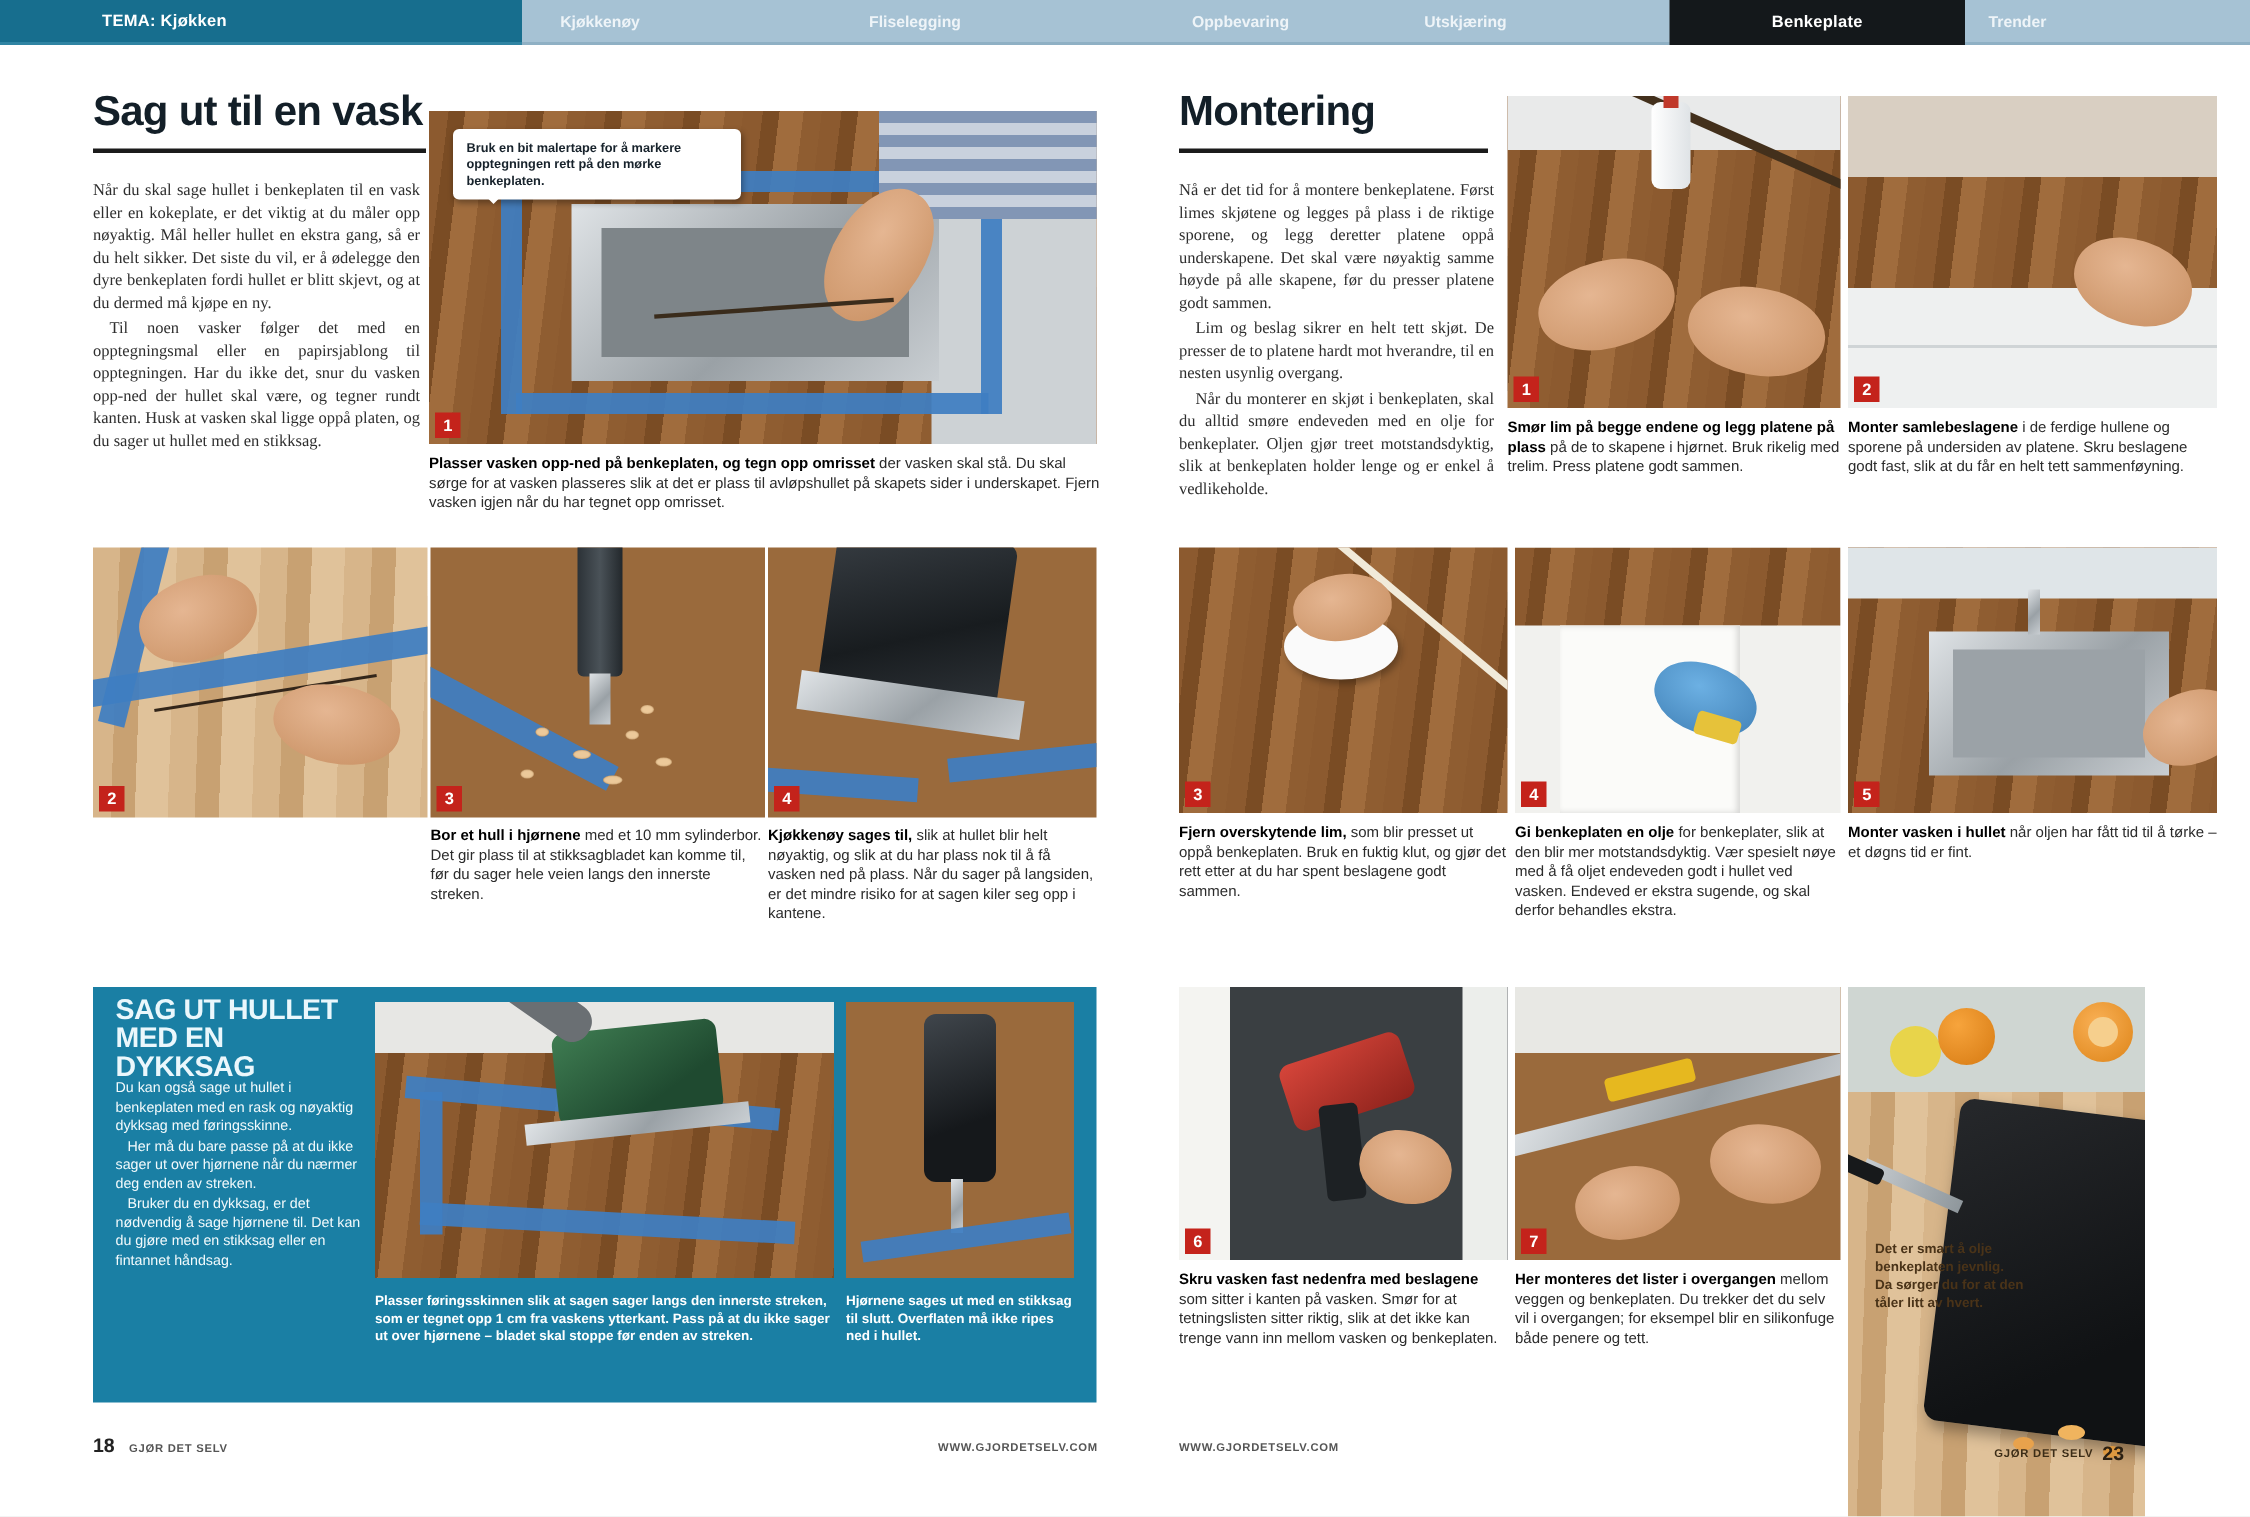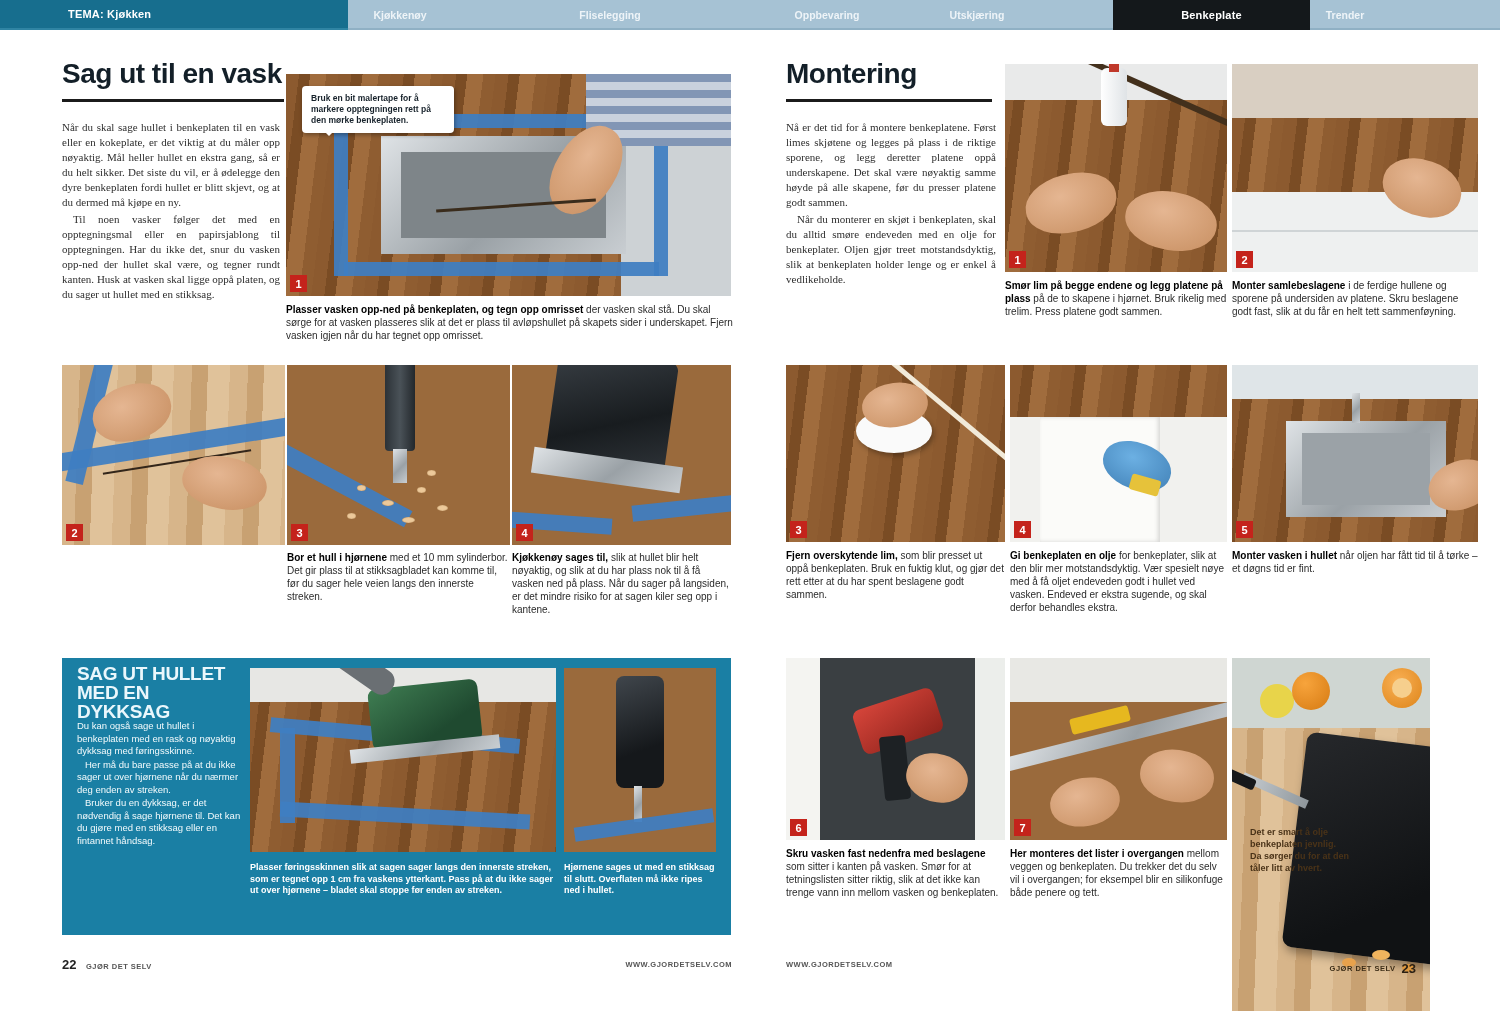--- a/index.html
+++ b/index.html
@@ -84,21 +84,21 @@
     <div class="abs" style="right:0;top:0;width:110px;height:40px;background:#e4e7e8;"></div>
     <div class="abs metal" style="left:95px;top:62px;width:245px;height:118px;"></div>
     <div class="abs" style="left:115px;top:78px;width:205px;height:86px;background:#7e8589;"></div>
     <div class="tape" style="left:58px;top:40px;width:315px;height:14px;"></div>
     <div class="tape" style="left:58px;top:188px;width:315px;height:14px;"></div>
     <div class="tape" style="left:48px;top:40px;width:14px;height:162px;"></div>
     <div class="tape" style="left:368px;top:40px;width:14px;height:162px;"></div>
     <div class="abs" style="left:300px;top:0;width:150px;height:72px;background:repeating-linear-gradient(0deg,#8296b5 0 8px,#c9d1dd 8px 16px),repeating-linear-gradient(90deg,rgba(90,110,140,.6) 0 8px,rgba(220,225,232,.5) 8px 16px);"></div>
     <div class="skin" style="left:270px;top:48px;width:60px;height:96px;transform:rotate(32deg);"></div>
     <div class="abs" style="left:150px;top:130px;width:160px;height:3px;background:#3a2c1c;transform:rotate(-4deg);"></div>
-    <div class="bubble" style="left:16px;top:12px;width:152px;">Bruk en bit malertape for å markere opptegningen rett på den mørke benkeplaten.</div>
+    <div class="bubble" style="left:16px;top:12px;width:192px;">Bruk en bit malertape for å markere opptegningen rett på den mørke benkeplaten.</div>
     <div class="badge">1</div>
   </div>
   <div class="abs cap" style="left:286px;top:303px;width:447px;">
     <b>Plasser vasken opp-ned på benkeplaten, og tegn opp omrisset</b><span> der vasken skal stå. Du skal sørge for at vasken plasseres slik at det er plass til avløpshullet på skapets sider i underskapet. Fjern vasken igjen når du har tegnet opp omrisset.</span>
   </div>
 
   <div class="photo wood-pale" style="left:62px;top:365px;width:223px;height:180px;">
     <div class="tape" style="left:-10px;top:70px;width:250px;height:18px;transform:rotate(-9deg);"></div>
     <div class="tape" style="left:20px;top:-20px;width:18px;height:140px;transform:rotate(14deg);"></div>
     <div class="abs" style="left:40px;top:96px;width:150px;height:2px;background:#33261a;transform:rotate(-9deg);"></div>
@@ -156,30 +156,31 @@
     <div class="photo wood-light" style="left:502px;top:10px;width:152px;height:184px;">
       <div class="abs" style="left:52px;top:8px;width:48px;height:112px;background:linear-gradient(160deg,#40464c,#15181b 65%);border-radius:8px;"></div>
       <div class="abs metal" style="left:70px;top:118px;width:8px;height:36px;"></div>
       <div class="tape" style="left:10px;top:150px;width:140px;height:14px;transform:rotate(-8deg);"></div>
     </div>
     <div class="bb-cap" style="left:188px;top:204px;width:306px;">Plasser føringsskinnen slik at sagen sager langs den innerste streken, som er tegnet opp 1 cm fra vaskens ytterkant. Pass på at du ikke sager ut over hjørnene – bladet skal stoppe før enden av streken.</div>
     <div class="bb-cap" style="left:502px;top:204px;width:152px;">Hjørnene sages ut med en stikksag til slutt. Overflaten må ikke ripes ned i hullet.</div>
   </div>
 
   <div class="abs" style="left:62px;top:955px;">
-    <span class="pageno">22</span>
+    <span class="pageno">18</span>
     <span class="footer-small" style="margin-left:5px;">GJØR DET SELV</span>
   </div>
   <div class="abs footer-small" style="left:620px;top:960px;width:112px;text-align:right;">WWW.GJORDETSELV.COM</div>
 
   <div class="abs" style="left:786px;top:60px;width:206px;">
     <h1 class="page-title">Montering</h1>
   </div>
   <div class="abs intro" style="left:786px;top:120px;width:210px;">
     <p>Nå er det tid for å montere benkeplatene. Først limes skjøtene og legges på plass i de riktige sporene, og legg deretter platene oppå underskapene. Det skal være nøyaktig samme høyde på alle skapene, før du presser platene godt sammen.</p>
+    <p>Lim og beslag sikrer en helt tett skjøt. De presser de to platene hardt mot hverandre, til en nesten usynlig overgang.</p>
     <p>Når du monterer en skjøt i benkeplaten, skal du alltid smøre endeveden med en olje for benkeplater. Oljen gjør treet motstandsdyktig, slik at benkeplaten holder lenge og er enkel å vedlikeholde.</p>
   </div>
 
   <div class="photo wood" style="left:1005px;top:64px;width:222px;height:208px;">
     <div class="abs" style="left:0;top:0;width:100%;height:36px;background:#e9eaea;"></div>
     <div class="abs" style="left:30px;top:28px;width:260px;height:6px;background:#43301c;transform:rotate(24deg);"></div>
     <div class="abs" style="left:96px;top:4px;width:26px;height:58px;background:linear-gradient(90deg,#fff,#dfe3e6);border-radius:6px;"></div>
     <div class="abs" style="left:104px;top:-4px;width:10px;height:12px;background:#c0392b;"></div>
     <div class="skin" style="left:20px;top:110px;width:92px;height:58px;transform:rotate(-14deg);"></div>
     <div class="skin" style="left:120px;top:128px;width:92px;height:58px;transform:rotate(10deg);"></div>

